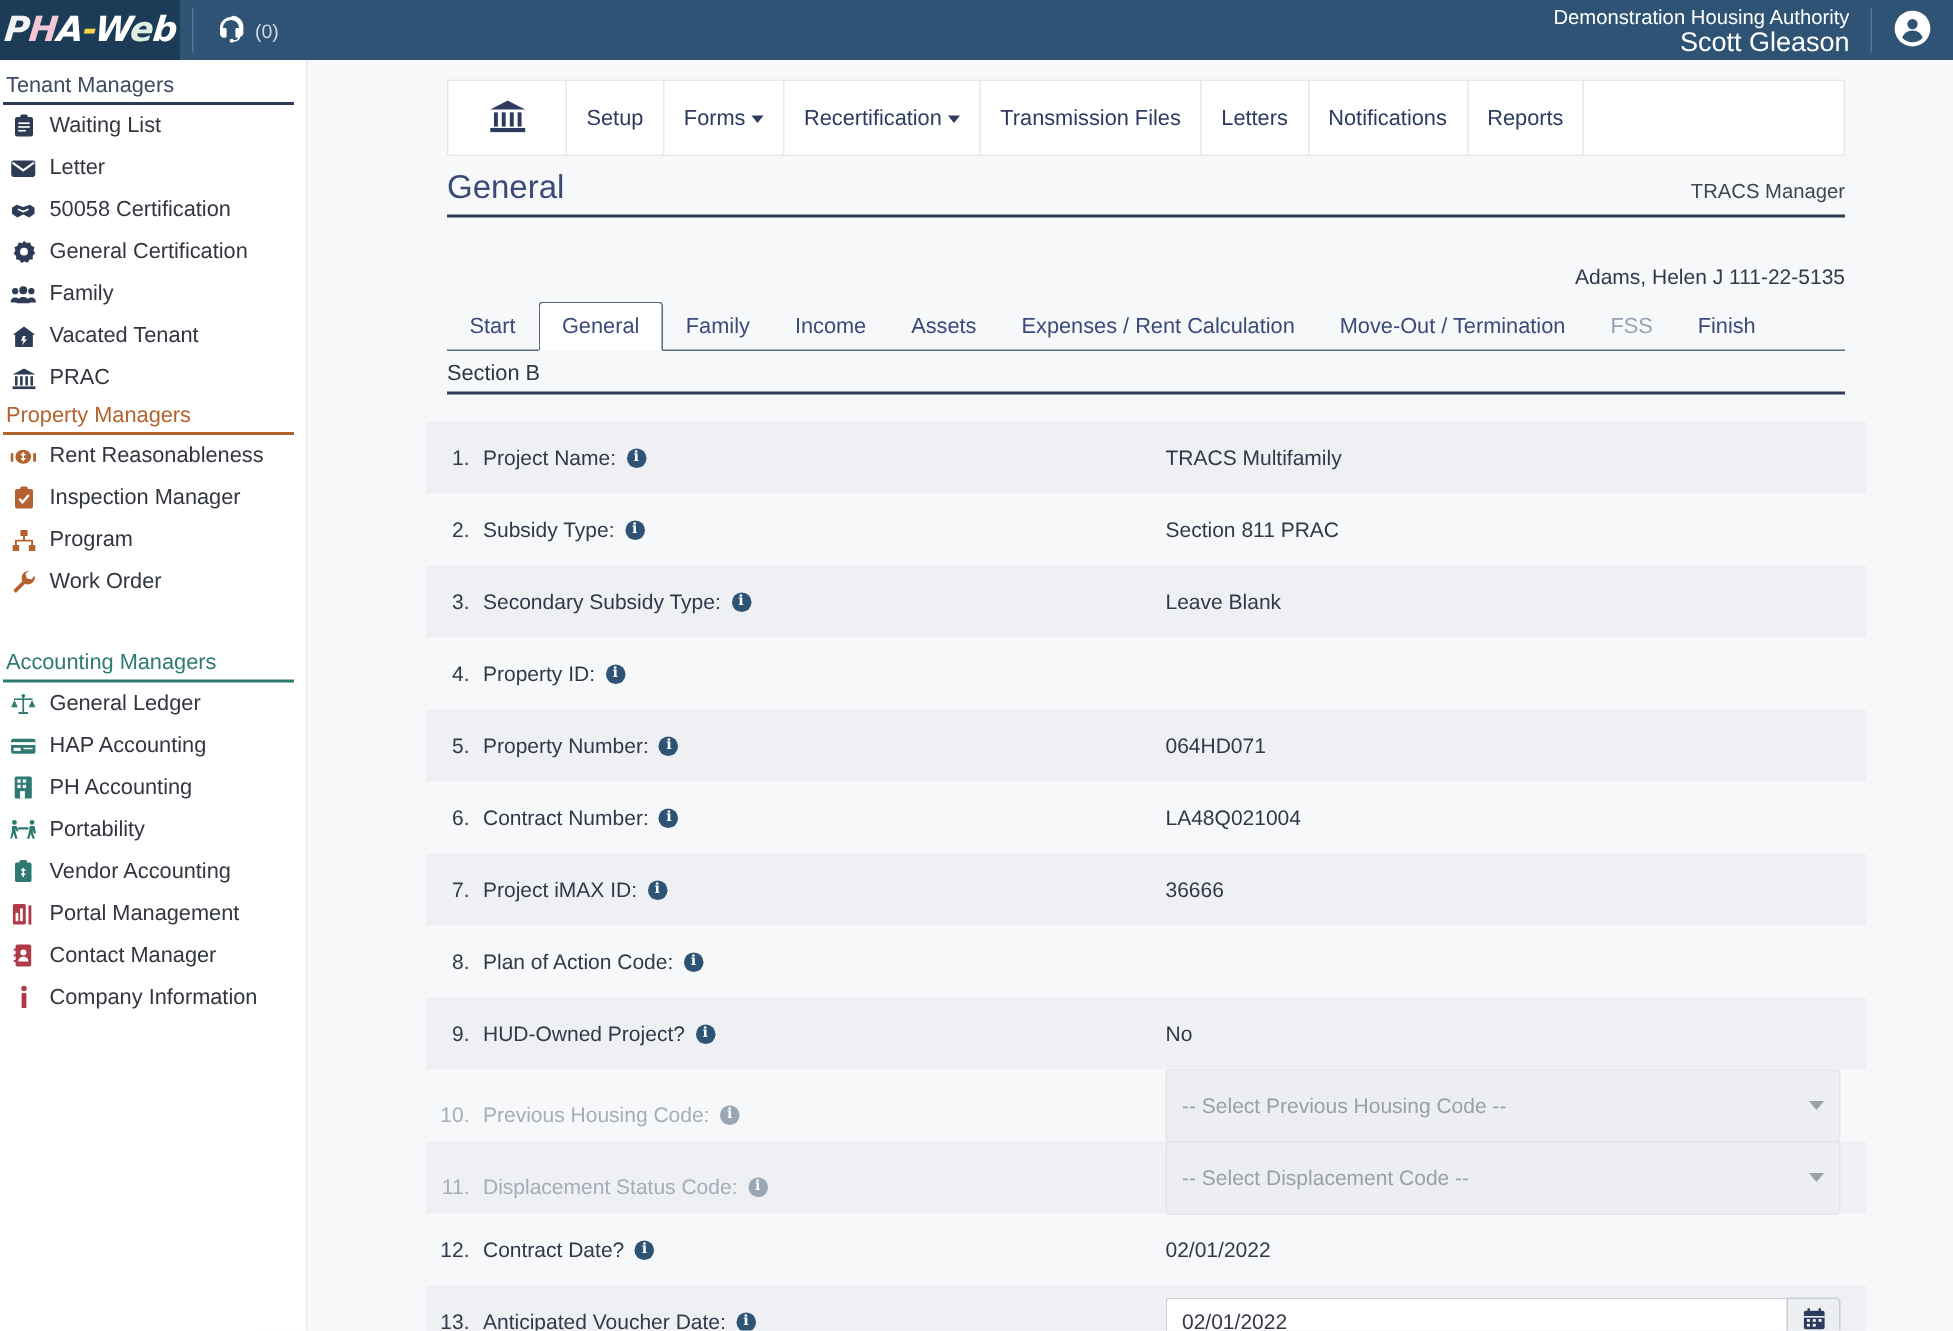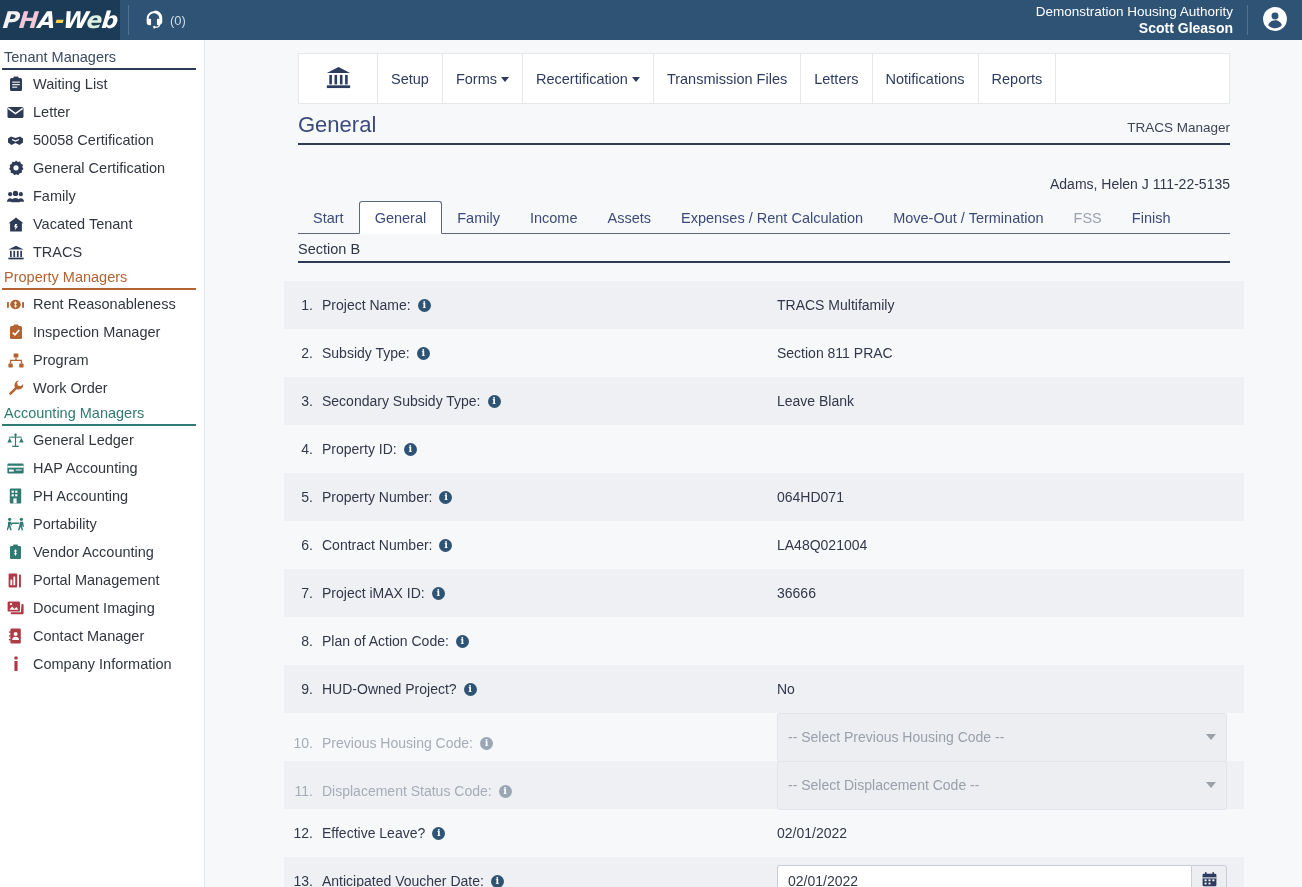--- a/index.html
+++ b/index.html
@@ -56,21 +56,21 @@
     color: #cfdbe6; font-size: 13px;
   }
   .topbar-spacer { flex: 1; }
   .org-block {
     text-align: right;
     color: #ffffff;
     line-height: 17px;
     padding-right: 14px;
   }
   .org-name { font-size: 13.5px; }
-  .org-user { font-size: 14px; font-weight: bold; }
+  .org-user { font-size: 18px; font-weight: normal; }
   .topbar-divider2 {
     width: 1px; height: 30px;
     background: #53738f;
     margin-right: 14px;
   }
   .avatar-wrap { padding-right: 14px; display:flex; align-items:center; }
 
   
   .sidebar {
     position: absolute; top: 40px; left: 0;
@@ -84,21 +84,21 @@
     width: 1px; height: 847px; background: #e3e5e9;
   }
   .sb-group-title {
     font-size: 14.5px;
     padding: 3px 0 3px 2px;
     margin: 0 8px 0 2px;
     border-bottom: 2px solid;
   }
   .sb-group-title.tenant   { color: #3c4a63; border-color: #2e3b55; }
   .sb-group-title.property { color: #b4622f; border-color: #b4622f; }
-  .sb-group-title.acct     { color: #2f7a72; border-color: #2f7a72; }
+  .sb-group-title.acct     { color: #2f7a72; border-color: #2f7a72; margin-top: 29px; }
   .sb-group-title.utils    { color: #b03a47; border-color: #b03a47; }
 
   .sb-item {
     display: flex; align-items: center;
     gap: 9px;
     height: 28px;
     padding-left: 7px;
     font-size: 14.5px;
     color: #31363f;
     cursor: pointer;
@@ -418,21 +418,21 @@
     <span class="sb-ico">
       <svg width="16" height="15" viewBox="0 0 16 15" fill="#2e3b55">
           <path d="M8 0.7 L15.6 4.6 L0.4 4.6 Z"></path>
           <rect x="2" y="5.8" width="1.7" height="6.2"></rect>
           <rect x="5.4" y="5.8" width="1.7" height="6.2"></rect>
           <rect x="8.9" y="5.8" width="1.7" height="6.2"></rect>
           <rect x="12.3" y="5.8" width="1.7" height="6.2"></rect>
           <rect x="0.4" y="12.6" width="15.2" height="1.8"></rect>
         </svg>
     </span>
-    <span>TRACS</span>
+    <span>PRAC</span>
   </div>
 
   <div class="sb-group-title property">Property Managers</div>
 
   <div class="sb-item">
     <span class="sb-ico">
       <svg width="18" height="13" viewBox="0 0 18 13" fill="#b4622f">
           <rect x="0" y="4" width="2" height="6"></rect>
           <rect x="16" y="4" width="2" height="6"></rect>
           <ellipse cx="9" cy="6.5" rx="5.6" ry="5"></ellipse>
@@ -546,31 +546,20 @@
       <svg width="15" height="15" viewBox="0 0 15 15" fill="#b03a47">
           <rect x="0.6" y="0.6" width="8.6" height="13.8" rx="1"></rect>
           <rect x="2.4" y="6.6" width="1.8" height="5.6" fill="#ffffff"></rect>
           <rect x="5.4" y="3.6" width="1.8" height="8.6" fill="#ffffff"></rect>
           <rect x="11" y="1.6" width="1.9" height="12.8"></rect>
         </svg>
     </span>
     <span>Portal Management</span>
   </div>
 
-  <div class="sb-item">
-    <span class="sb-ico">
-      <svg width="17" height="14" viewBox="0 0 17 14" fill="#b03a47">
-          <rect x="0.6" y="0.6" width="12.4" height="10" rx="1.2"></rect>
-          <path d="M2.4 8.8 L5.2 5.4 L7.4 8 L9.4 6 L11.4 8.8z" fill="#ffffff"></path>
-          <circle cx="4" cy="3.2" r="1.1" fill="#ffffff"></circle>
-          <path d="M14.6 3 h1.2 a0.8 .8 0 0 1 .8 .8 v8.6 a0.8 .8 0 0 1 -.8 .8 H4.6 a0.8 .8 0 0 1 -.8 -.8 v-1.2 h10z"></path>
-        </svg>
-    </span>
-    <span>Document Imaging</span>
-  </div>
 
   <div class="sb-item">
     <span class="sb-ico">
       <svg width="13" height="16" viewBox="0 0 13 16" fill="#b03a47">
           <rect x="1.4" y="0.6" width="10.4" height="14.8" rx="1.2"></rect>
           <rect x="0" y="3.4" width="1.8" height="1.4"></rect>
           <rect x="0" y="7.2" width="1.8" height="1.4"></rect>
           <rect x="0" y="11" width="1.8" height="1.4"></rect>
           <circle cx="6.6" cy="6" r="2" fill="#ffffff"></circle>
           <path d="M3.2 12 c0-2 1.5-3.2 3.4-3.2 s3.4 1.2 3.4 3.2z" fill="#ffffff"></path>
@@ -797,21 +786,21 @@
         <div class="sel">
           <span>-- Select Displacement Code --</span>
           <span class="sel-chev"></span>
         </div>
       </div>
     </div>
 
     <div class="frow">
       <div class="frow-num">12.</div>
       <div class="frow-label">
-          <span>Effective Leave?</span>
+          <span>Contract Date?</span>
           <span class="info-ico">i</span>
         </div>
       <div class="frow-value">
           <span>02/01/2022</span>
         </div>
     </div>
 
     <div class="frow alt">
       <div class="frow-num">13.</div>
       <div class="frow-label">

